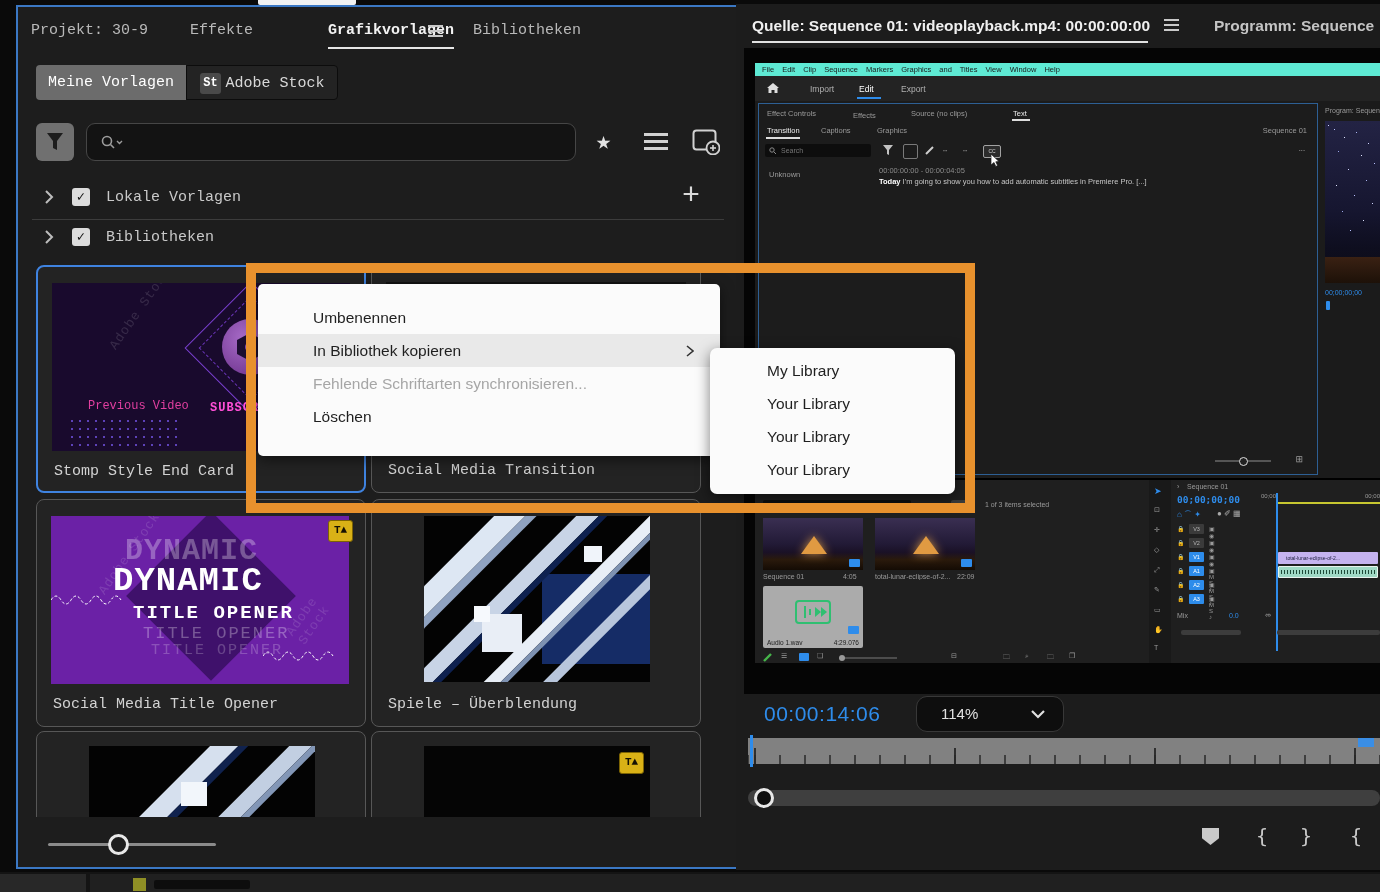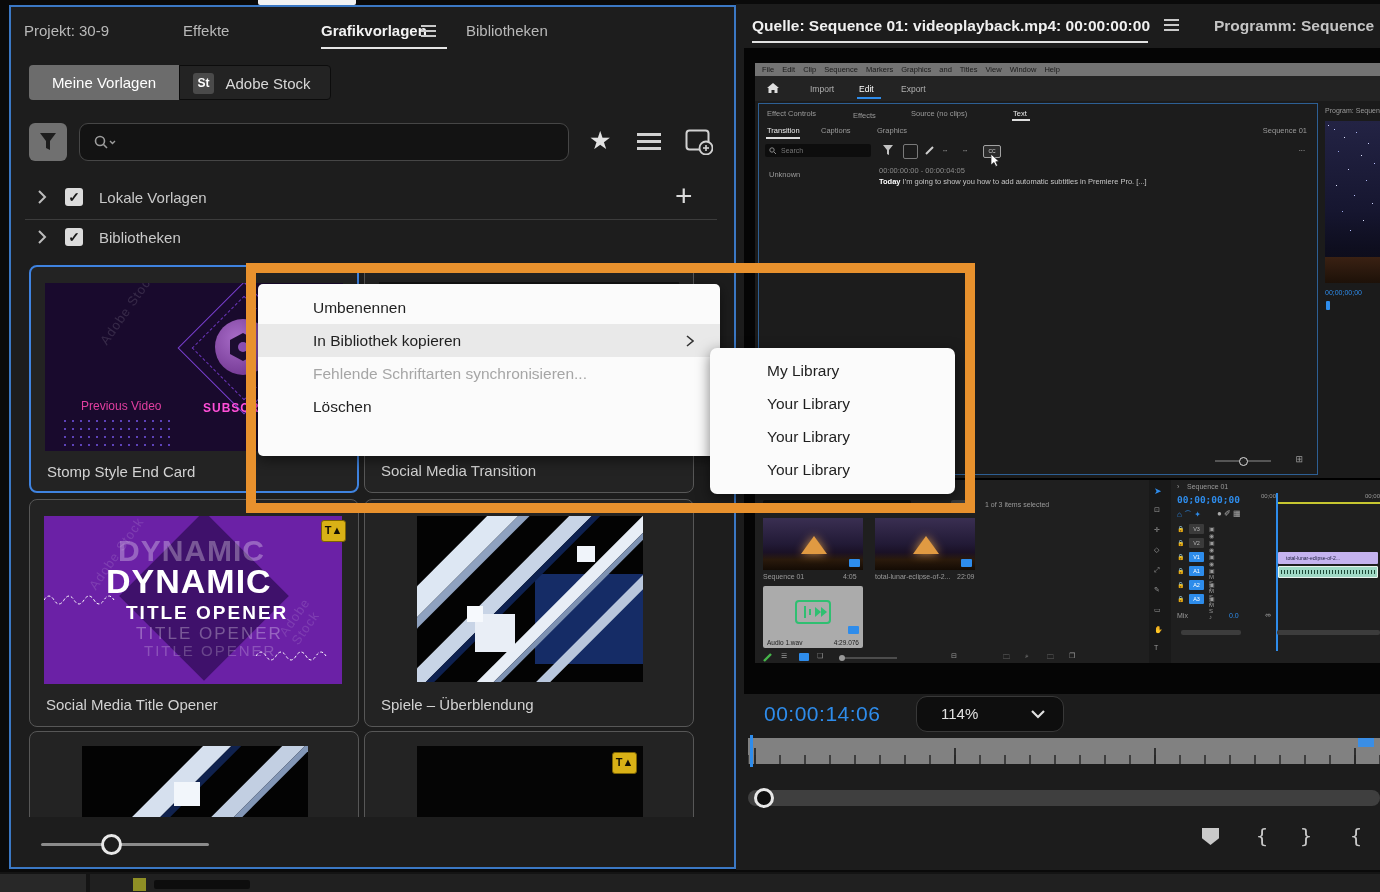--- a/index.html
+++ b/index.html
@@ -1,21 +1,21 @@
 <!DOCTYPE html>
 <html><head>
 <meta charset="utf-8">
 <style>
   html,body{margin:0;padding:0;background:#000;}
   .screen{position:relative;width:1380px;height:892px;background:#0a0a0a;overflow:hidden;
           font-family:"Liberation Sans",sans-serif;-webkit-font-smoothing:antialiased;}
   .a{position:absolute;}
   .nowrap{white-space:nowrap;}
   
-  .panelL{left:9px;top:5px;width:727px;height:864px;background:#1d1d1d;border:2px solid #3b78c4;box-sizing:border-box;overflow:hidden;}
+  .panelL{left:16px;top:5px;width:727px;height:864px;background:#1d1d1d;border:2px solid #3b78c4;box-sizing:border-box;overflow:hidden;font-family:Liberation Mono, monospace;}
   .ptab{font-size:15px;color:#b9b9b9;}
   .ptab.active{color:#f2f2f2;}
   .hamb i{display:block;width:15px;height:2px;background:#c9c9c9;margin:0 0 3px 0;}
   .togbtn{height:35px;line-height:35px;font-size:15px;text-align:center;box-sizing:border-box;}
   .searchbox{background:#131313;border:1px solid #464646;border-radius:9px;box-sizing:border-box;}
   .chk{width:18px;height:18px;background:#dcdcdc;border-radius:3px;color:#181818;font-size:14px;font-weight:bold;text-align:center;line-height:18px;}
   .treelabel{font-size:15px;color:#c9c9c9;}
   .card{background:#232323;border:1px solid #575757;border-radius:8px;box-sizing:border-box;}
   .card.sel{border:2px solid #3f83e0;}
   .cardlabel{font-size:15px;color:#d2d2d2;}
@@ -216,21 +216,21 @@
     <div class="a hamb" style="left:428px;top:15px;">
         <i></i>
         <i></i>
         <i></i>
       </div>
     <div class="a nowrap" style="left:478px;top:13px;font-size:15.5px;color:#c4c4c4;font-weight:bold;">Programm: Sequence</div>
 
     <div class="a" style="left:8px;top:44px;width:636px;height:646px;background:#050505;">
       <div class="a inner" style="left:11px;top:15px;width:625px;height:600px;">
 
-        <div class="a" style="left:0;top:0;width:625px;height:13px;background:#737373;">
+        <div class="a" style="left:0;top:0;width:625px;height:13px;background:#5eead4;">
           <span class="a nowrap" style="left:7px;top:2px;font-size:7.5px;color:#1a1a1a;word-spacing:6px;">File Edit Clip Sequence Markers Graphics and Titles View Window Help</span>
         </div>
 
         <div class="a" style="left:0;top:13px;width:625px;height:25px;background:#232323;">
           <svg class="a" style="left:12px;top:7px;" width="12" height="11">
               <polygon points="6,0 12,5 10.5,5 10.5,10 7.5,10 7.5,7 4.5,7 4.5,10 1.5,10 1.5,5 0,5" fill="#dedede"></polygon>
             </svg>
           <span class="a t8" style="left:55px;top:8px;">Import</span>
           <span class="a t8" style="left:104px;top:8px;color:#fff;">Edit</span>
           <div class="a" style="left:102px;top:21px;width:24px;height:2px;background:#2e8ceb;"></div>
@@ -441,21 +441,21 @@
     <span class="a brace" style="left:614px;top:820px;">{</span>
   </div>
 
   <div class="a" style="left:0;top:872px;width:1380px;height:20px;background:#141414;">
     <div class="a" style="left:0;top:2px;width:86px;height:18px;background:#282828;"></div>
     <div class="a" style="left:90px;top:2px;width:1290px;height:18px;background:#202020;"></div>
     <div class="a" style="left:133px;top:6px;width:13px;height:13px;background:#8f8f25;"></div>
     <div class="a" style="left:154px;top:8px;width:96px;height:9px;background:#0d0d0d;border-radius:2px;"></div>
   </div>
 
-  <div class="a menu" style="left:258px;top:284px;width:462px;height:172px;padding-top:7px;box-sizing:border-box;">
+  <div class="a menu" style="left:258px;top:284px;width:462px;height:172px;padding-top:17px;box-sizing:border-box;">
     <div class="mi">Umbenennen</div>
     <div class="mi hl" style="position:relative;">
       <span>In Bibliothek kopieren</span>
       <svg class="a" style="right:26px;top:11px;" width="8" height="12">
           <polyline points="1,1 7,6 1,11" fill="none" stroke="#333" stroke-width="1.6"></polyline>
         </svg>
     </div>
     <div class="mi dis">Fehlende Schriftarten synchronisieren...</div>
     <div class="mi">Löschen</div>
   </div>

